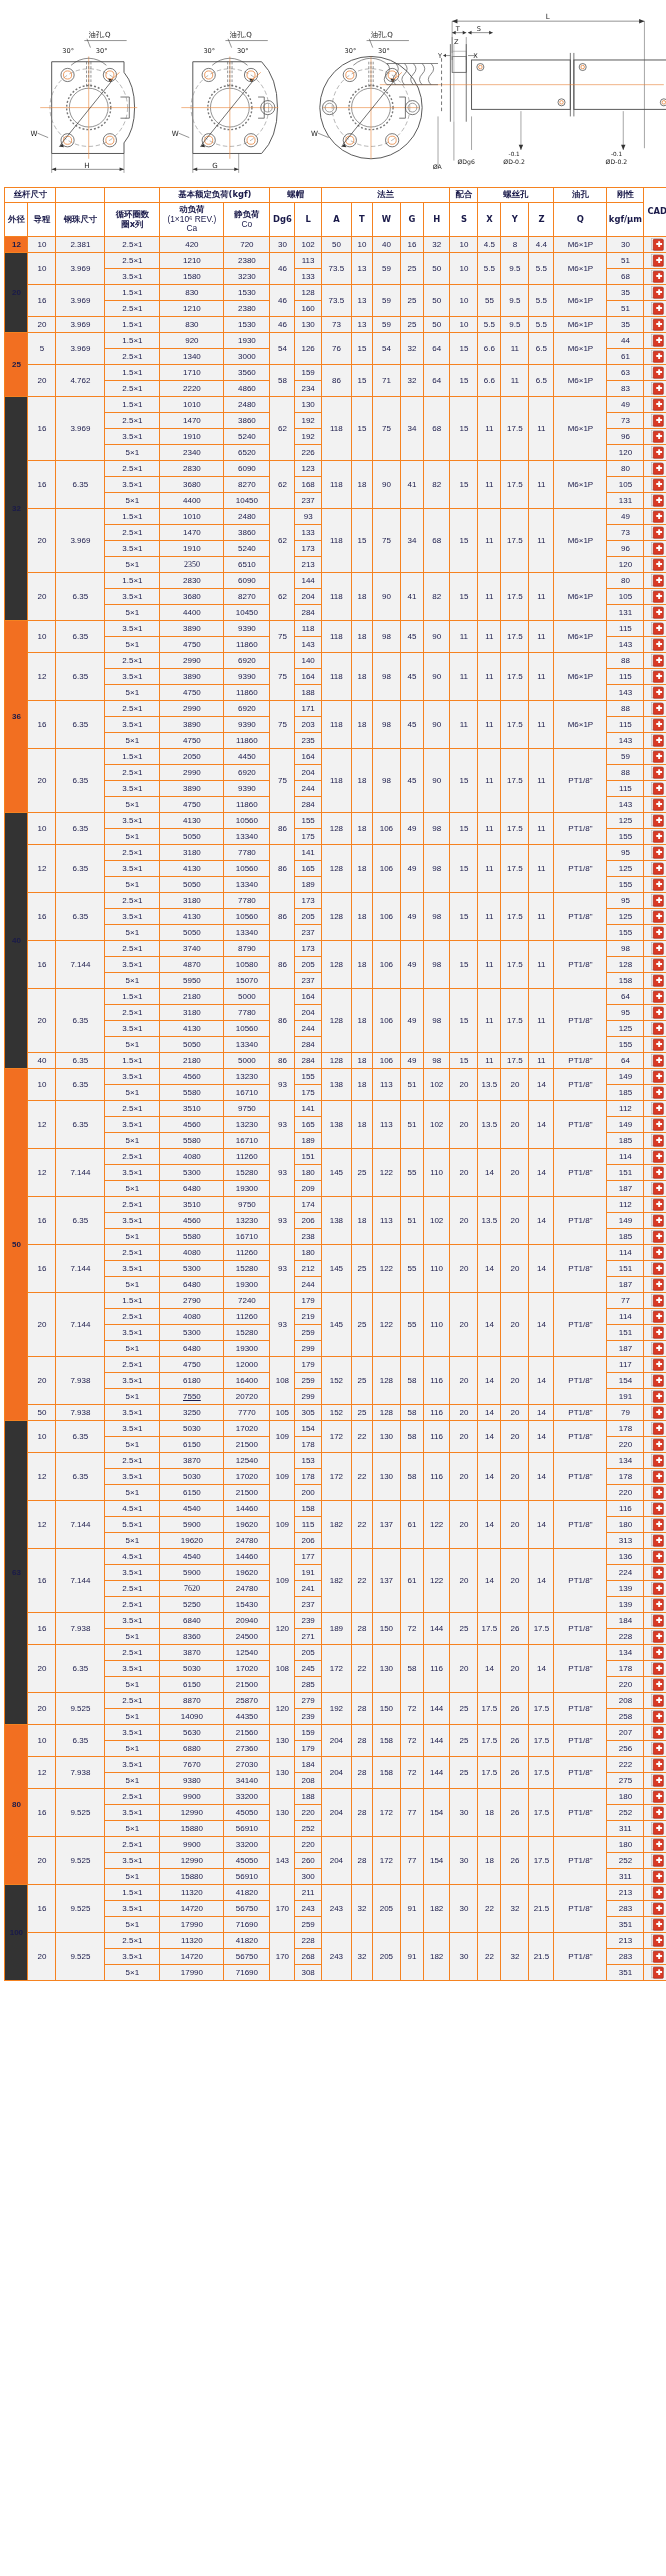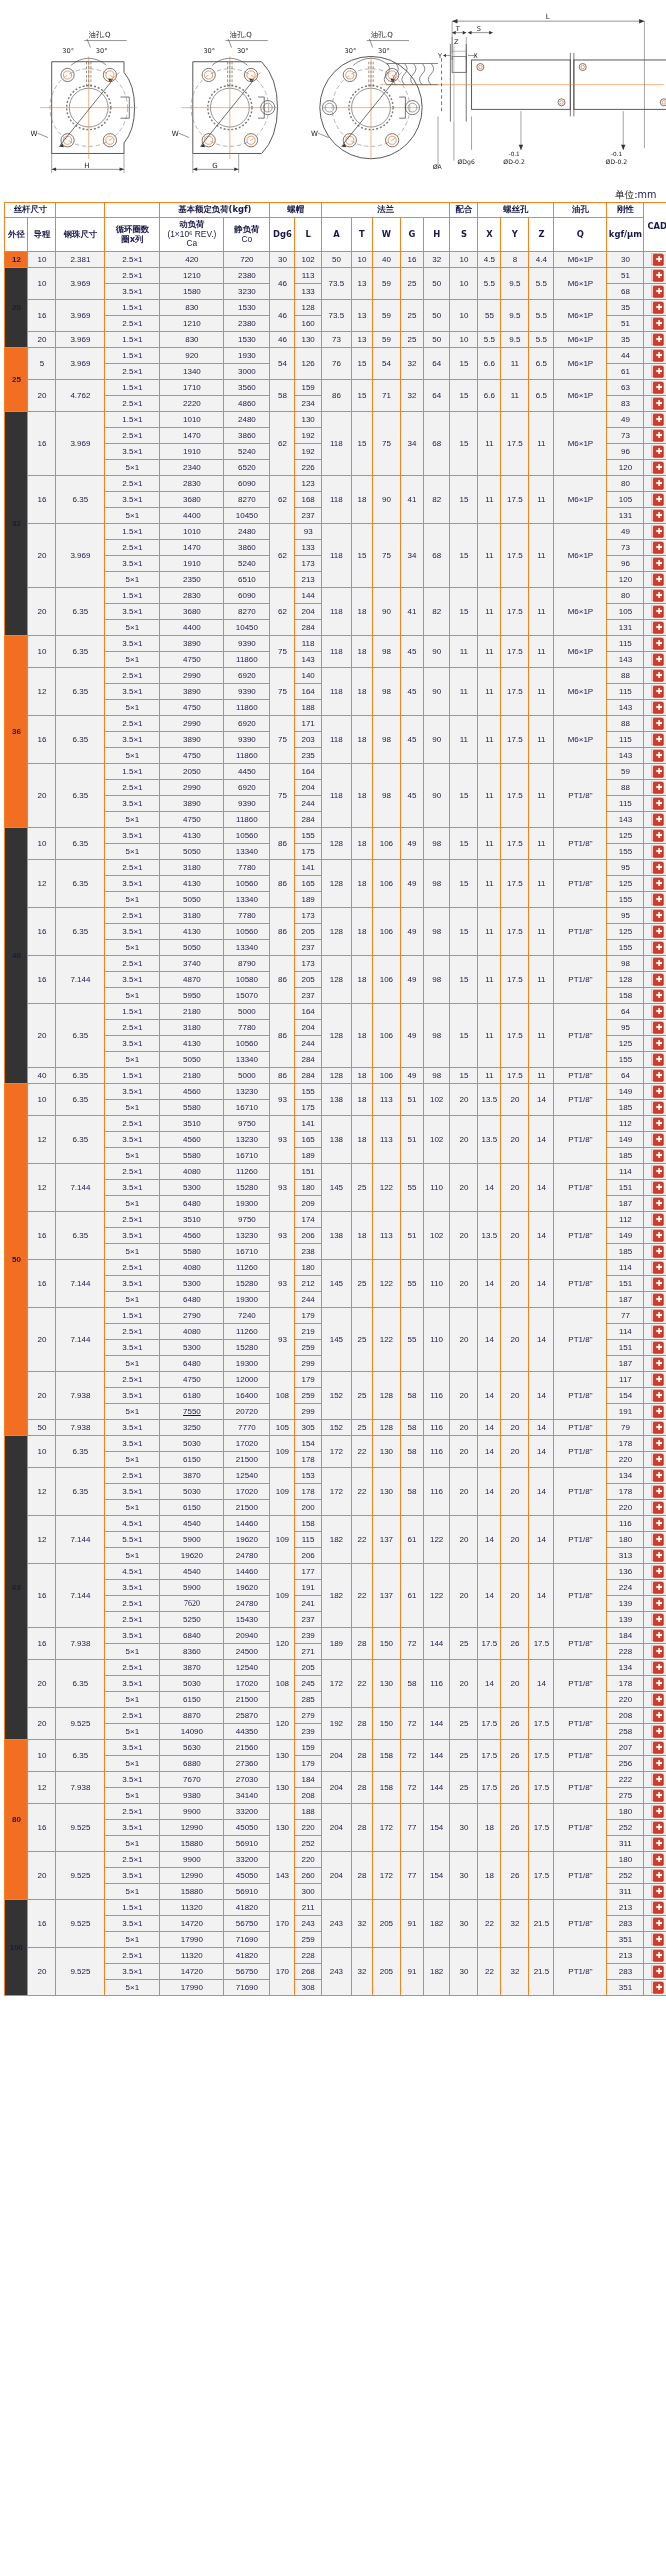--- a/index.html
+++ b/index.html
@@ -267,23 +267,20 @@
         <text x="60" y="172" font-family="DejaVu Sans" font-size="7" fill="#222">ØA</text>
         <text x="88" y="166" font-family="DejaVu Sans" font-size="7" fill="#222">ØDg6</text>
         <text x="146" y="157" font-family="DejaVu Sans" font-size="6.5" fill="#222">-0.1</text>
         <text x="140" y="166" font-family="DejaVu Sans" font-size="7" fill="#222">ØD-0.2</text>
         <text x="262" y="157" font-family="DejaVu Sans" font-size="6.5" fill="#222">-0.1</text>
         <text x="256" y="166" font-family="DejaVu Sans" font-size="7" fill="#222">ØD-0.2</text>
       </g>
     </svg>
   </div>
 
-  <div class="unit-label">
-    <span>单位</span><span>:</span><span class="u-mm">mm</span>
-  </div>
 
   <table class="spec">
     <colgroup>
       <col style="width:23px">
         <col style="width:28px">
         <col style="width:49px">
         <col style="width:55px">
       <col style="width:64px">
         <col style="width:46px">
         <col style="width:25px">
@@ -703,21 +700,21 @@
           <td class="num">173</td>
           <td class="num">96</td>
           <td class="cad-cell"><span class="cad-ico"><svg width="13.2" height="13.2" viewBox="0 0 15 15">
                 <rect x="0.5" y="0.5" width="11" height="13" fill="#ffffff" stroke="#bbb" stroke-width="0.8"></rect>
                 <rect x="2.5" y="1.5" width="11.5" height="12.5" rx="1" fill="#D93A26" stroke="#9C1F10" stroke-width="0.7"></rect>
                 <path d="M 8.2 3.6 h2.2 v2.2 h2.2 v2.3 h-2.2 v2.2 h-2.2 v-2.2 h-2.2 v-2.3 h2.2 z" fill="#ffffff"></path>
               </svg></span></td>
         </tr>
         <tr>
           <td class="num" style="height: 16px;">5×1</td>
-          <td class="num" style="height: 16px;">2350</td>
+          <td class="num" style="height: 16px; font-family: Liberation Serif, serif;">2350</td>
           <td class="num" style="height: 16px;">6510</td>
           <td class="num">213</td>
           <td class="num">120</td>
           <td class="cad-cell"><span class="cad-ico"><svg width="13.2" height="13.2" viewBox="0 0 15 15">
                 <rect x="0.5" y="0.5" width="11" height="13" fill="#ffffff" stroke="#bbb" stroke-width="0.8"></rect>
                 <rect x="2.5" y="1.5" width="11.5" height="12.5" rx="1" fill="#D93A26" stroke="#9C1F10" stroke-width="0.7"></rect>
                 <path d="M 8.2 3.6 h2.2 v2.2 h2.2 v2.3 h-2.2 v2.2 h-2.2 v-2.2 h-2.2 v-2.3 h2.2 z" fill="#ffffff"></path>
               </svg></span></td>
         </tr>
         <tr>

